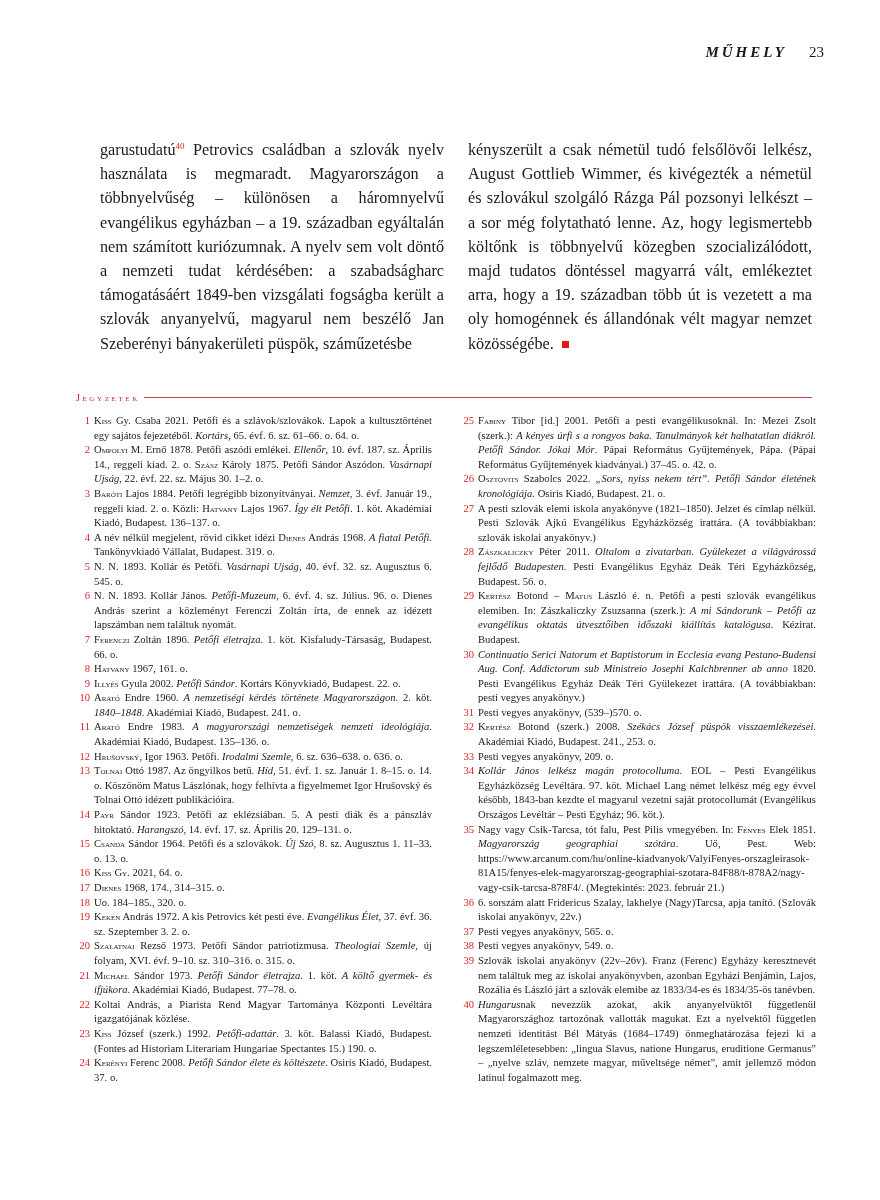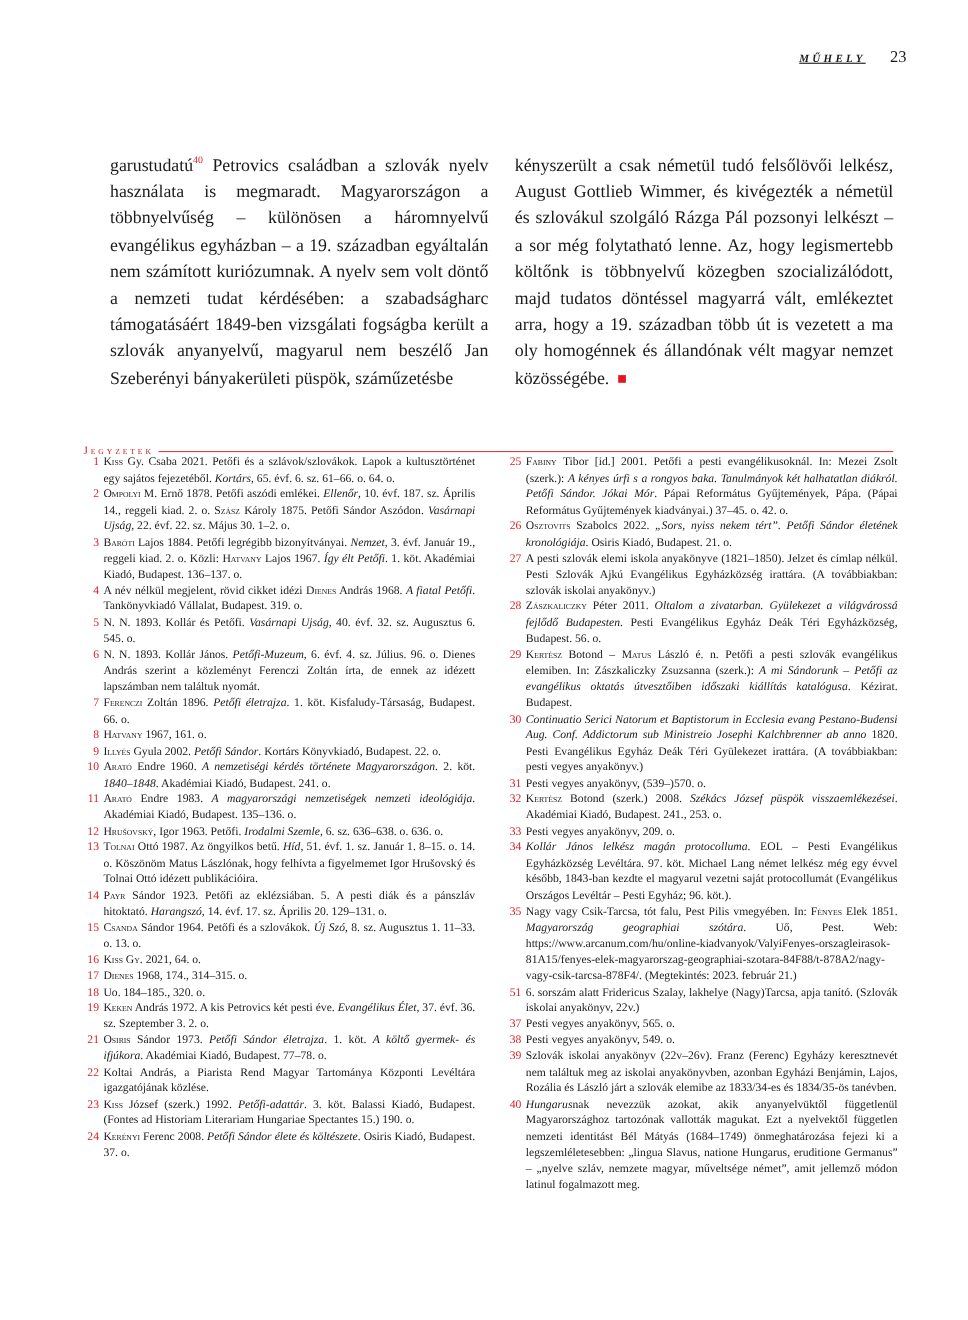--- a/index.html
+++ b/index.html
@@ -1,26 +1,26 @@
 <!DOCTYPE html>
 <html><head>
 <meta charset="utf-8">
 <style>
   html, body { margin:0; padding:0; background:#ffffff; }
   body { width:880px; height:1200px; position:relative; overflow:hidden; color:#1a1a1a;
          font-family:"DejaVu Serif","Liberation Serif",serif; }
   .running-head { position:absolute; top:44px; right:56px; display:flex; align-items:baseline; gap:22px; }
-  .section-name { font-family:"Liberation Serif",serif; font-style:italic; font-weight:bold; font-size:10px; letter-spacing:3px;text-decoration:underline; }
+  .section-name { font-family:"Liberation Serif",serif; font-style:italic; font-weight:bold; font-size:15px; letter-spacing:3px; }
   .page-num { font-family:"Liberation Serif",serif; font-size:15px; }
   .body-cols { position:absolute; top:138px; left:76px; width:736px; display:flex; justify-content:space-between; }
   .body-col { width:344px; font-family:"Liberation Serif",serif; font-size:16.2px; line-height:24.2px; text-align:justify;margin-left:24px; }
   .body-col p { margin:0; }
   sup.fnref { color:#d8232a; font-size:9px; vertical-align:super; line-height:0; }
   .end-mark { display:inline-block; width:7px; height:7px; background:#e5151c; margin-left:8px; vertical-align:1px; }
-  .notes-head { position:absolute; top:392px; left:76px; width:736px; display:flex; align-items:center;margin-top:13px; }
+  .notes-head { position:absolute; top:392px; left:76px; width:736px; display:flex; align-items:center; }
   .notes-title { color:#c8202a; font-family:"Liberation Serif",serif; font-size:10px; letter-spacing:2.6px; font-variant:small-caps; white-space:nowrap; }
   .notes-rule { flex:1; height:1px; background:#d44048; margin-left:4px; }
   .notes-cols { position:absolute; top:414px; left:76px; width:740px; display:flex; justify-content:space-between; }
   .notes-col { width:356px; font-family:"Liberation Serif",serif; font-size:10.6px; line-height:14.6px; }
   .note { display:flex; text-align:justify; }
   .note-num { color:#d8232a; width:18px; flex:none; text-align:right; padding-right:4px; box-sizing:border-box; }
   .note-text { flex:1; }
   .sc { font-variant:small-caps; }
   i { font-style:italic;margin-top:16px; }
 </style>
@@ -118,22 +118,26 @@
       </div>
       <div class="note">
         <span class="note-num">18</span>
         <span class="note-text">Uo. 184–185., 320. o.</span>
       </div>
       <div class="note">
         <span class="note-num">19</span>
         <span class="note-text"><span class="sc">Keken</span> András 1972. A kis Petrovics két pesti éve. <i>Evangélikus Élet</i>, 37. évf. 36. sz. Szeptember 3. 2. o.</span>
       </div>
       <div class="note">
+        <span class="note-num">20</span>
+        <span class="note-text"><span class="sc">Szalatnai</span> Rezső 1973. Petőfi Sándor patriotizmusa. <i>Theologiai Szemle</i>, új folyam, XVI. évf. 9–10. sz. 310–316. o. 315. o.</span>
+      </div>
+      <div class="note">
         <span class="note-num">21</span>
-        <span class="note-text"><span class="sc">Osiris</span> Sándor 1973. <i>Petőfi Sándor életrajza</i>. 1. köt. <i>A költő gyermek- és ifjúkora</i>. Akadémiai Kiadó, Budapest. 77–78. o.</span>
+        <span class="note-text"><span class="sc">Michael</span> Sándor 1973. <i>Petőfi Sándor életrajza</i>. 1. köt. <i>A költő gyermek- és ifjúkora</i>. Akadémiai Kiadó, Budapest. 77–78. o.</span>
       </div>
       <div class="note">
         <span class="note-num">22</span>
         <span class="note-text">Koltai András, a Piarista Rend Magyar Tartománya Központi Levéltára igazgatójának közlése.</span>
       </div>
       <div class="note">
         <span class="note-num">23</span>
         <span class="note-text"><span class="sc">Kiss</span> József (szerk.) 1992. <i>Petőfi-adattár</i>. 3. köt. Balassi Kiadó, Budapest. (Fontes ad Historiam Literariam Hungariae Spectantes 15.) 190. o.</span>
       </div>
       <div class="note">
@@ -180,21 +184,21 @@
       </div>
       <div class="note">
         <span class="note-num">34</span>
         <span class="note-text"><i>Kollár János lelkész magán protocolluma</i>. EOL – Pesti Evangélikus Egyházközség Levéltára. 97. köt. Michael Lang német lelkész még egy évvel később, 1843-ban kezdte el magyarul vezetni saját protocollumát (Evangélikus Országos Levéltár – Pesti Egyház; 96. köt.).</span>
       </div>
       <div class="note">
         <span class="note-num">35</span>
         <span class="note-text">Nagy vagy Csik-Tarcsa, tót falu, Pest Pilis vmegyében. In: <span class="sc">Fényes</span> Elek 1851. <i>Magyarország geographiai szótára</i>. Uő, Pest. Web: https://www.arcanum.com/hu/online-kiadvanyok/ValyiFenyes-orszagleirasok-81A15/fenyes-elek-magyarorszag-geographiai-szotara-84F88/t-878A2/nagy-vagy-csik-tarcsa-878F4/. (Megtekintés: 2023. február 21.)</span>
       </div>
       <div class="note">
-        <span class="note-num">51</span>
+        <span class="note-num">36</span>
         <span class="note-text">6. sorszám alatt Fridericus Szalay, lakhelye (Nagy)Tarcsa, apja tanító. (Szlovák iskolai anyakönyv, 22v.)</span>
       </div>
       <div class="note">
         <span class="note-num">37</span>
         <span class="note-text">Pesti vegyes anyakönyv, 565. o.</span>
       </div>
       <div class="note">
         <span class="note-num">38</span>
         <span class="note-text">Pesti vegyes anyakönyv, 549. o.</span>
       </div>

